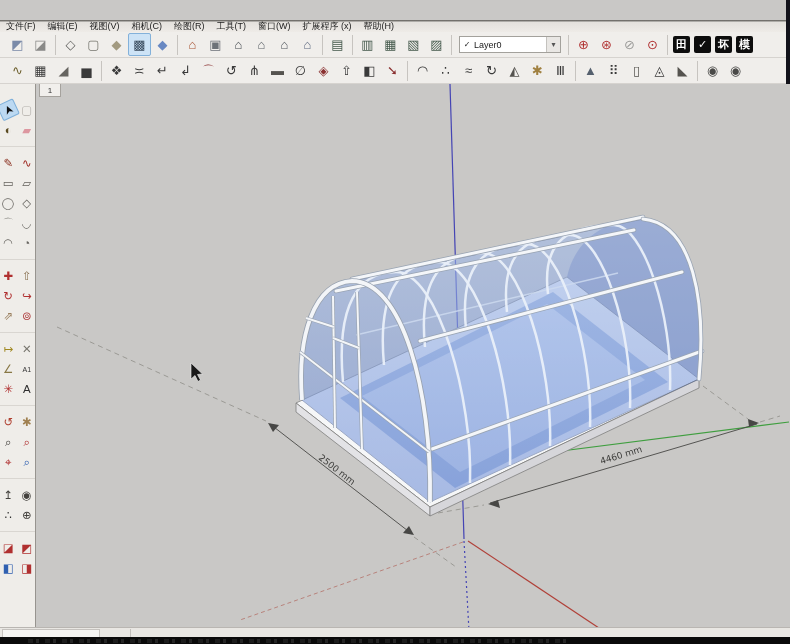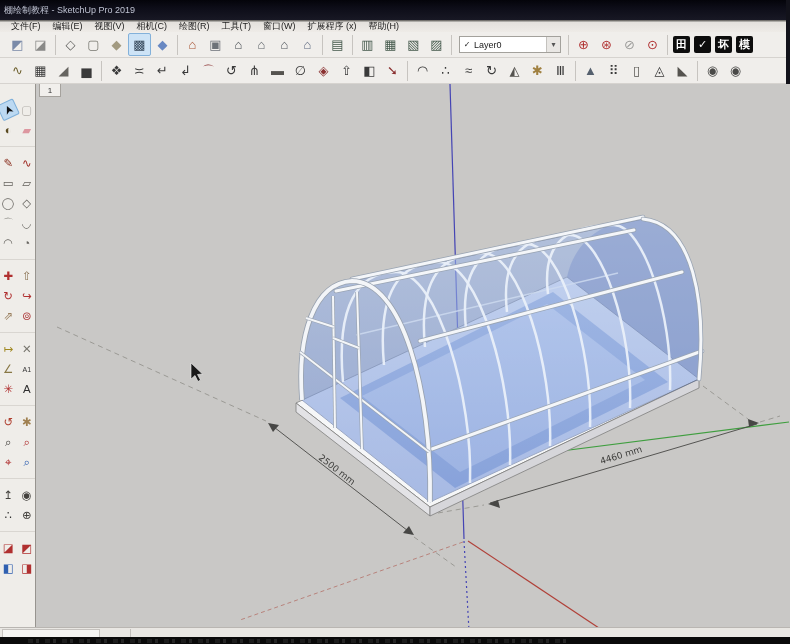--- a/index.html
+++ b/index.html
@@ -4,21 +4,21 @@
 <style>
   html,body{margin:0;padding:0;background:#888;}
   #app{position:relative;width:790px;height:644px;overflow:hidden;background:#c9c8c6;
        font-family:"Liberation Sans","DejaVu Sans",sans-serif;-webkit-font-smoothing:antialiased;}
   
   .titlebar{position:absolute;left:0;top:0;width:790px;height:20px;
     background:linear-gradient(180deg,#04040a 0%,#0d0d18 40%,#181824 100%);
     color:#bfc3d2;font-size:9px;display:flex;align-items:flex-end;padding:0 0 3px 4px;box-sizing:border-box;}
   .menubar{position:absolute;left:0;top:20px;width:790px;height:12px;
     background:linear-gradient(180deg,#55534f 0%,#e4e1dd 20%,#eeebe7 100%);
-    display:flex;align-items:center;padding-left:5px;box-sizing:border-box;}
+    display:flex;align-items:center;box-sizing:border-box;}
   .mitem{font-size:9px;color:#1c1c1c;padding:0 6px;line-height:11px;cursor:default;}
   .toolbar{position:absolute;left:0;width:790px;background:#f0eeeb;border-bottom:1px solid #d6d3cf;
     display:flex;align-items:center;padding-left:6px;box-sizing:border-box;}
   #toolbar1{top:32px;height:26px;}
   #toolbar2{top:58px;height:26px;}
   .ticon{width:21px;height:21px;display:flex;align-items:center;justify-content:center;
     font-size:13px;color:#3a3a3a;flex:0 0 auto;border:1px solid transparent;border-radius:2px;}
   .ticon.selected{background:#cde3f6;border-color:#83b1da;}
   .tsep{width:0;height:20px;border-left:1px solid #c7c4c0;margin:0 3px;flex:0 0 auto;}
   .combo{width:102px;height:17px;background:#fff;border:1px solid #a3a19c;margin:0 4px;
@@ -64,23 +64,20 @@
   .mb-b{stroke:#9aa4b2;stroke-width:3.4;fill:none;}
   .mb-w{stroke:#f3f5f8;stroke-width:2;fill:none;} 
   .dimline{stroke:#474745;stroke-width:0.9;fill:none;}
   .dimtext{font-family:"DejaVu Sans",sans-serif;font-size:9px;fill:#3c3c3a;}
 </style>
 </head>
 <body>
 
 <div id="app">
 
-  <div class="titlebar">
-    <span>棚绘制教程 - SketchUp Pro 2019</span>
-  </div>
 
   <div class="menubar" id="menubar">
       <span class="mitem">文件(F)</span>
       <span class="mitem">编辑(E)</span>
       <span class="mitem">视图(V)</span>
       <span class="mitem">相机(C)</span>
       <span class="mitem">绘图(R)</span>
       <span class="mitem">工具(T)</span>
       <span class="mitem">窗口(W)</span>
       <span class="mitem">扩展程序 (x)</span>

